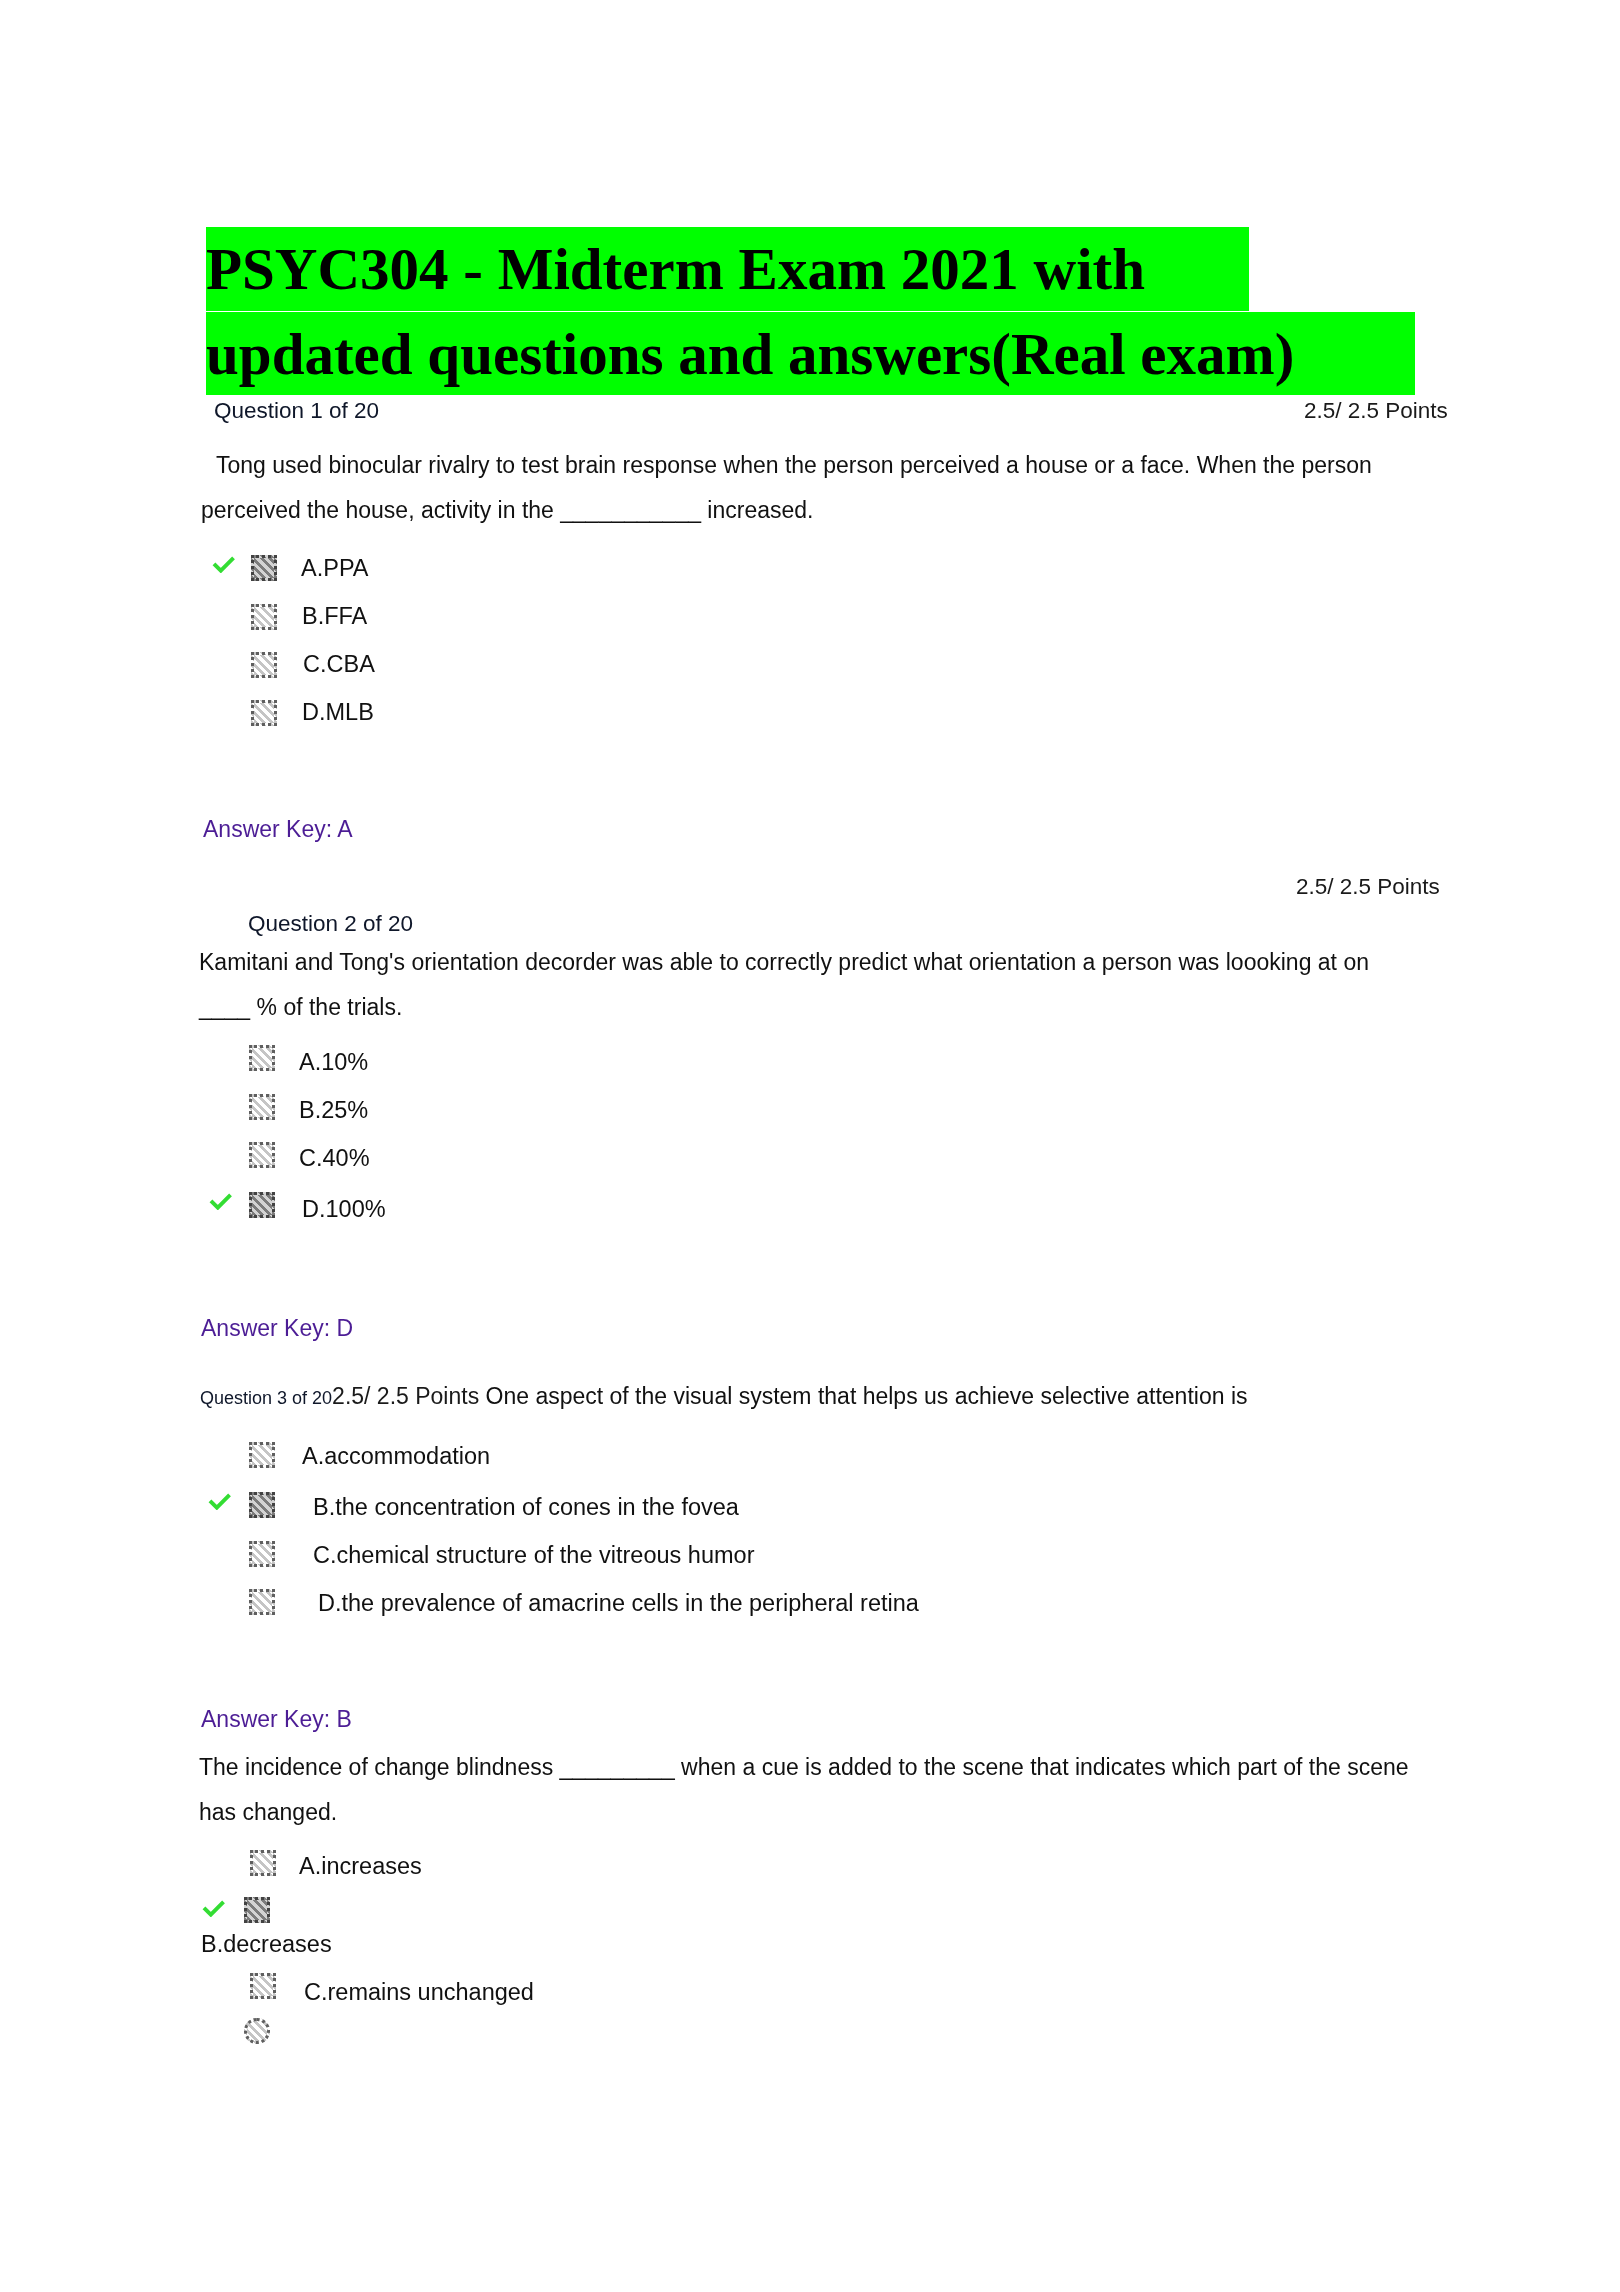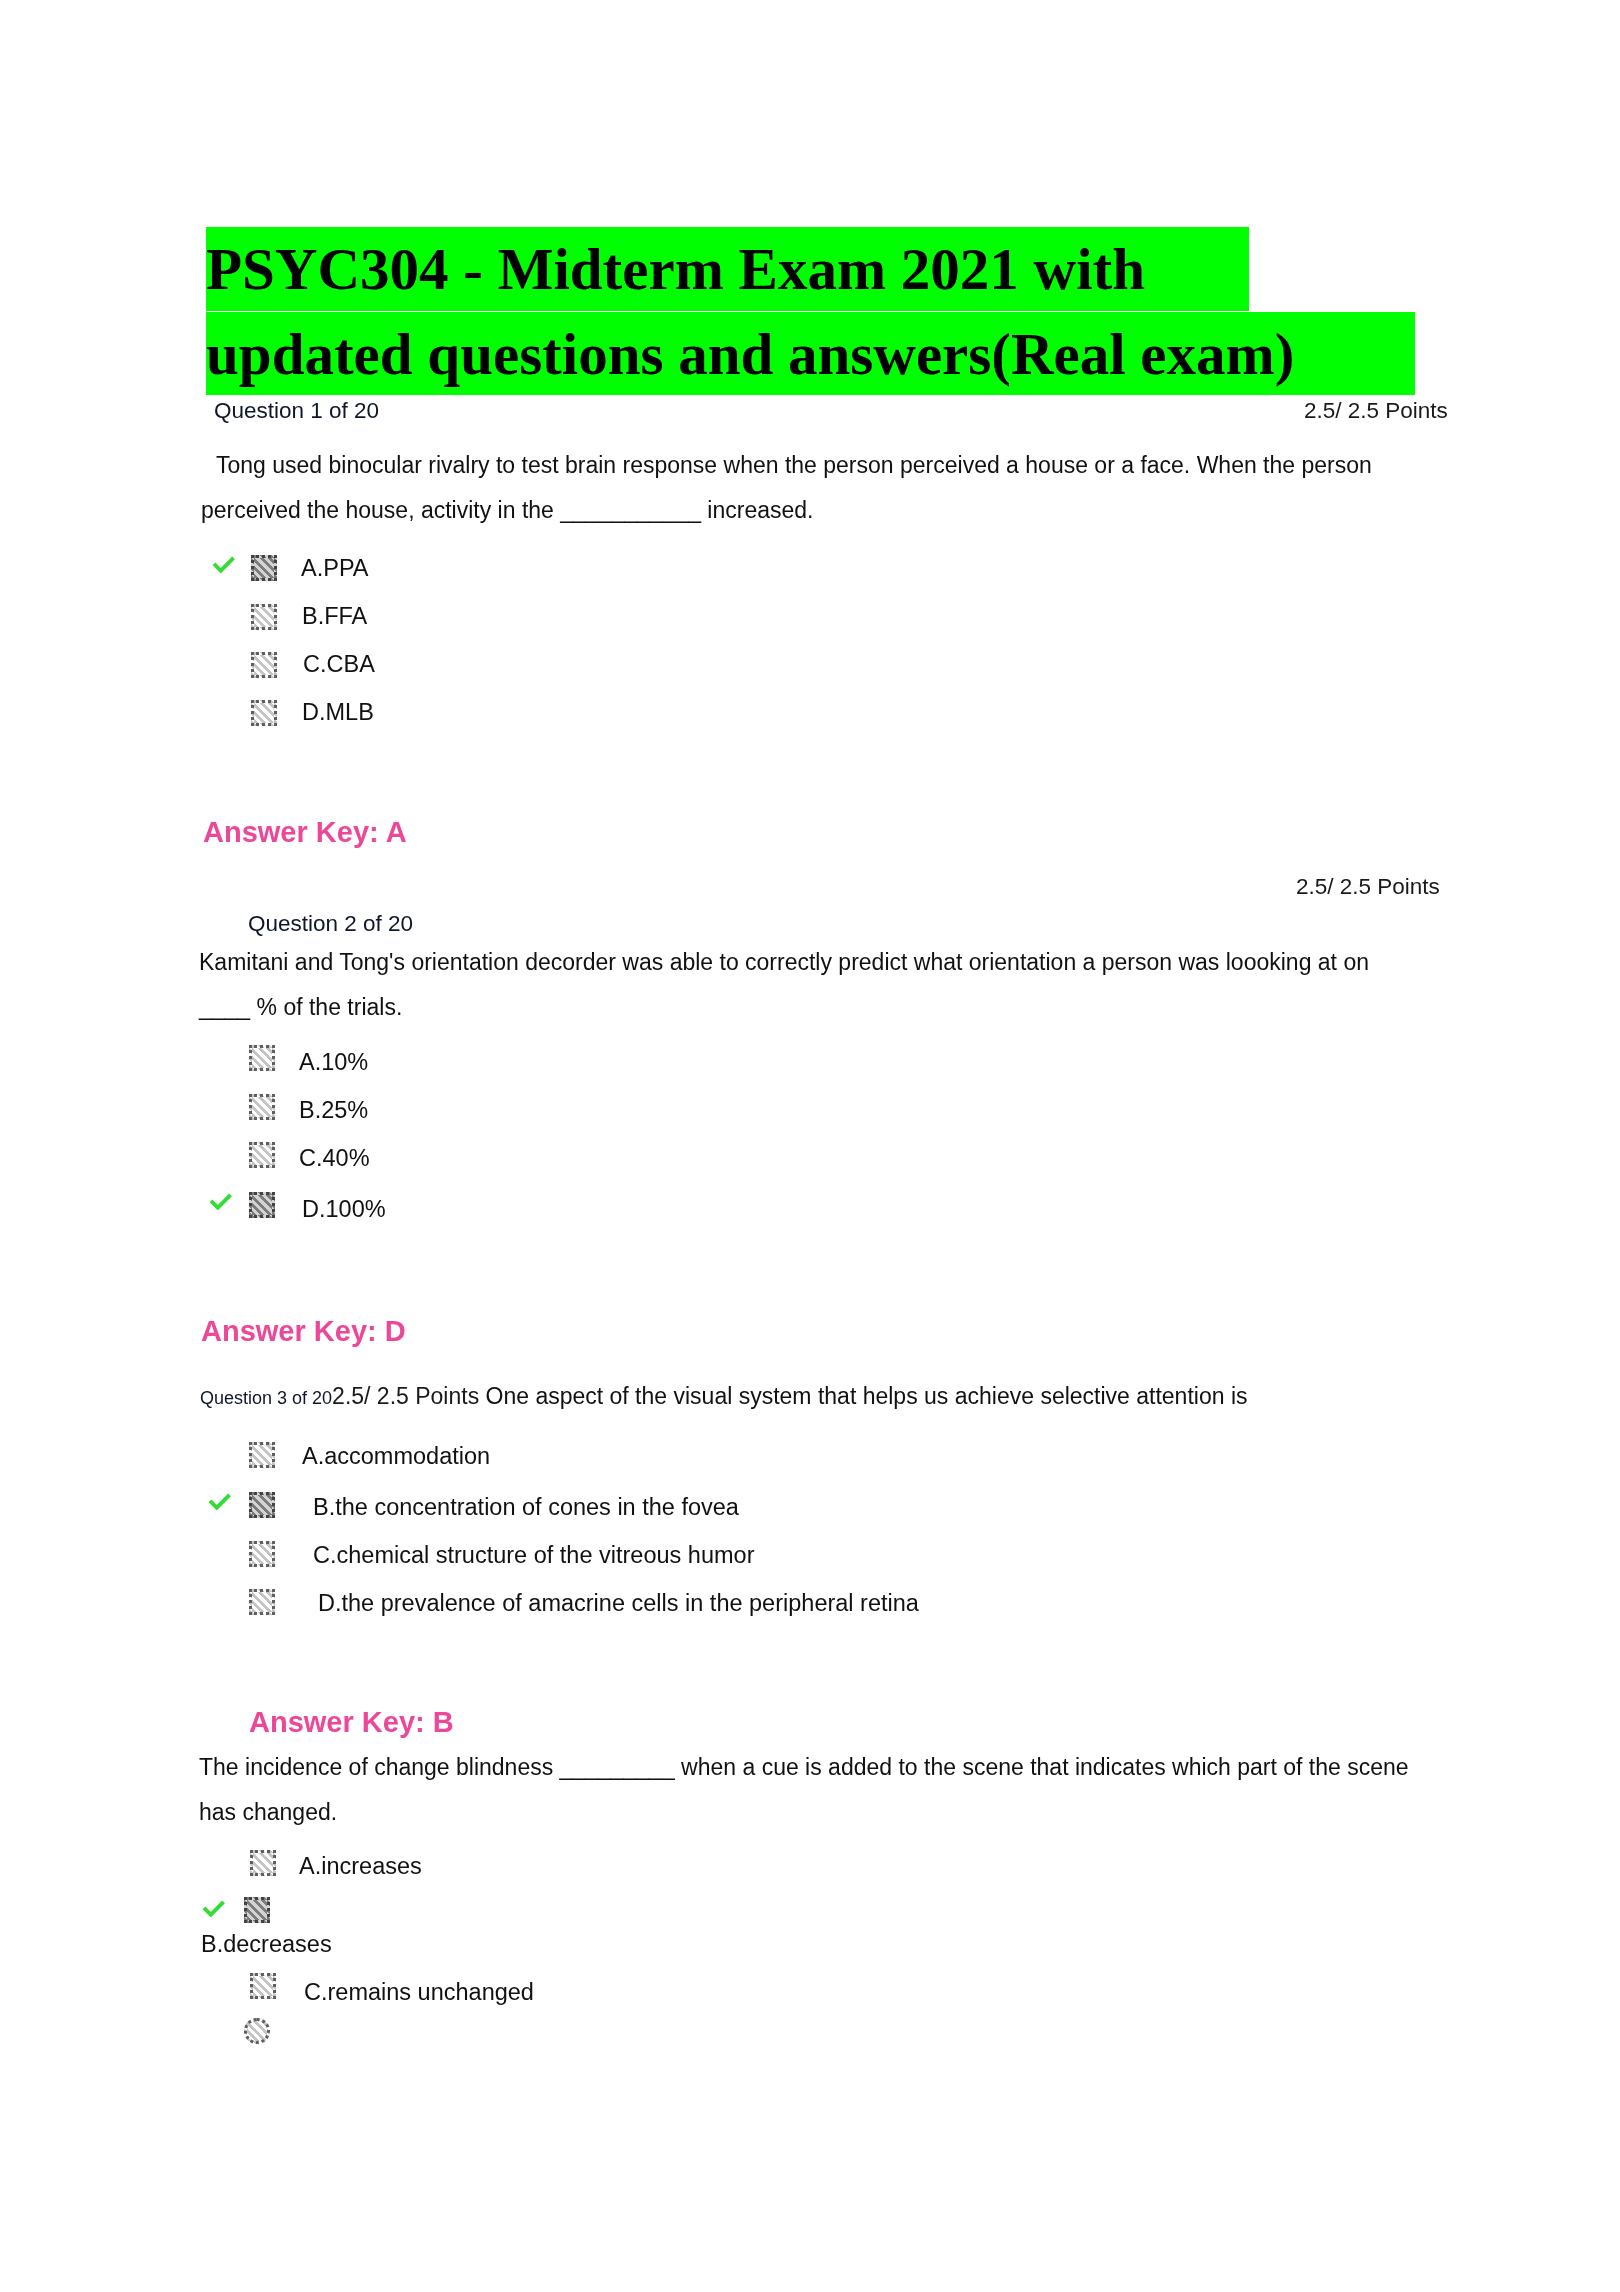--- a/index.html
+++ b/index.html
@@ -43,23 +43,22 @@
     .body-text {
       font-size: 23px;
       color: #111111;
       line-height: 45px;
     }
     .opt-text {
       font-size: 23.5px;
       color: #111111;
     }
     .answer-key {
-      font-size: 29px;
-      color: #ec4899;
-      font-weight: bold;
+      font-size: 23px;
+      color: #4c1d95;
     }
 
     
     .check-icon {
       position: absolute;
       width: 23.5px;
       height: 17.6px;
     }
     .radio-icon {
       position: absolute;
@@ -163,21 +162,21 @@
   </div>
   <div>
     <span class="radio-icon" style="left:249px; top:1541px;"></span>
     <span class="abs opt-text" style="left:313px; top:1542px;">C.chemical structure of the vitreous humor</span>
   </div>
   <div>
     <span class="radio-icon" style="left:249px; top:1589px;"></span>
     <span class="abs opt-text" style="left:318px; top:1590px;">D.the prevalence of amacrine cells in the peripheral retina</span>
   </div>
 
-  <div class="abs answer-key" style="left:201px; top:1706px;margin-left:48px;">Answer Key: B</div>
+  <div class="abs answer-key" style="left:201px; top:1706px;">Answer Key: B</div>
 </div>
 
 <div>
   <div class="abs body-text" style="left:199px; top:1745px;">The incidence of change blindness _________ when a cue is added to the scene that indicates which part of the scene</div>
   <div class="abs body-text" style="left:199px; top:1790px;">has changed.</div>
 
   <div>
     <span class="radio-icon" style="left:250px; top:1850px;"></span>
     <span class="abs opt-text" style="left:299px; top:1853px;">A.increases</span>
   </div>

